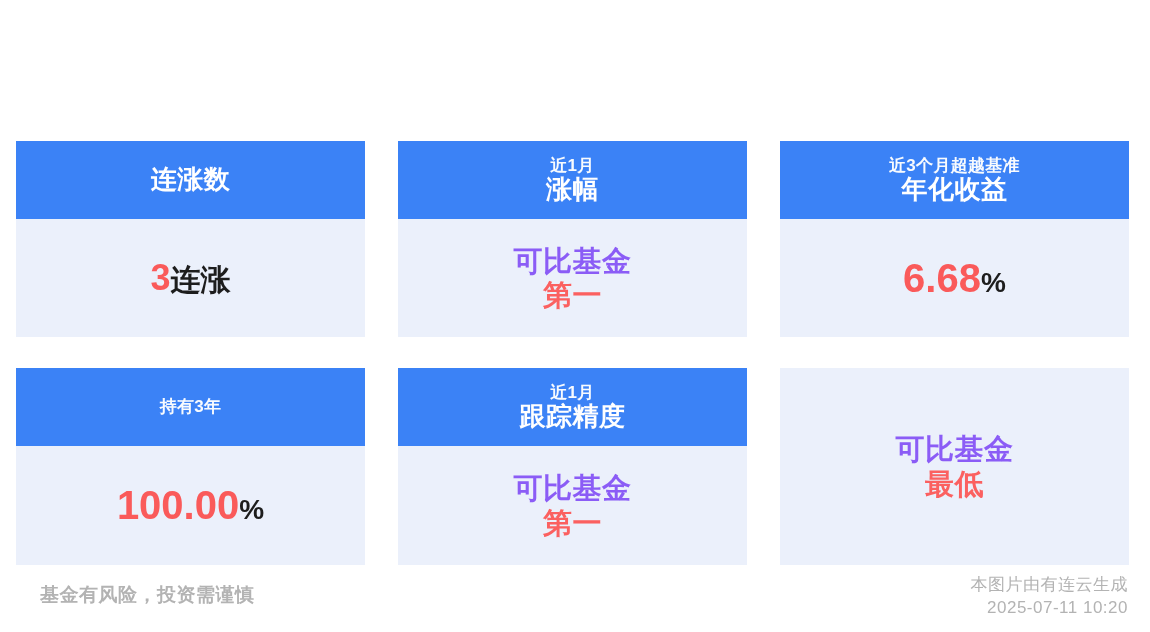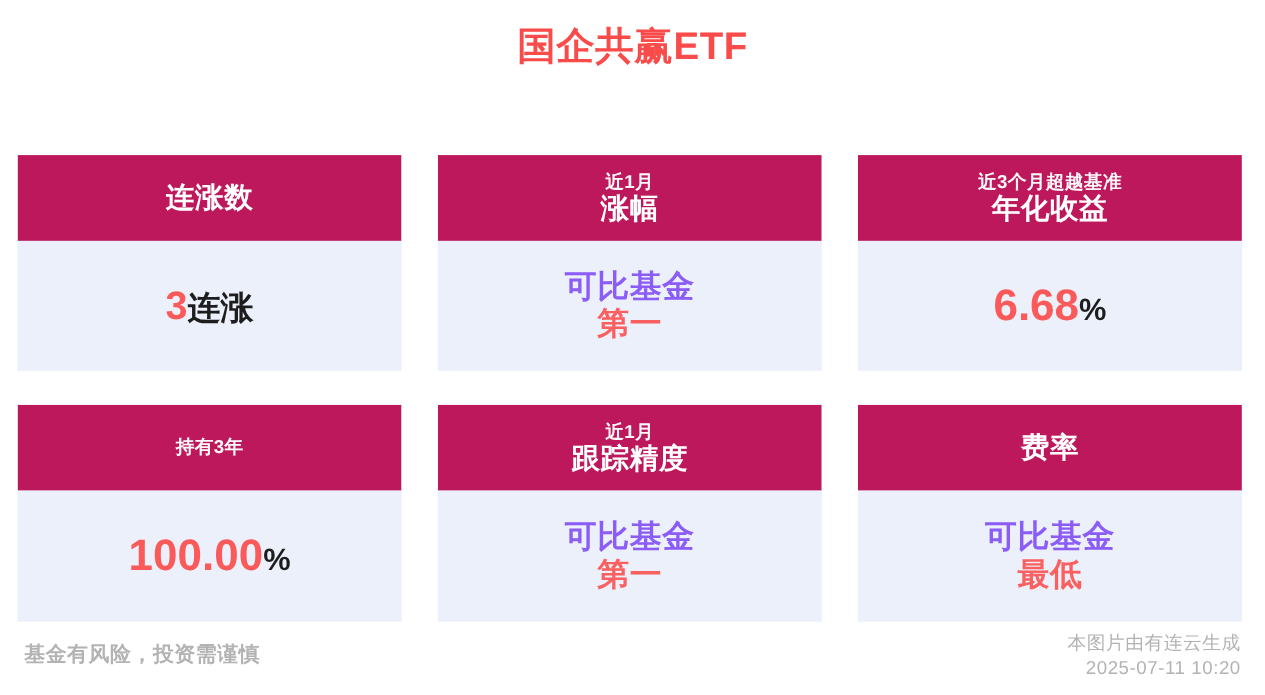--- a/index.html
+++ b/index.html
@@ -56,21 +56,21 @@
 
   .card {
     display: flex;
     flex-direction: column;
     overflow: hidden;
     background: #ebf0fb;
   }
 
   .card-head {
     flex: 0 0 78px;
-    background: #be185d;
+    background: #3b82f6;
     color: #ffffff;
     display: flex;
     flex-direction: column;
     align-items: center;
     justify-content: center;
     text-align: center;
     line-height: 1.12;
   }
   .card-head.single { justify-content: center; }
 
@@ -132,21 +132,21 @@
     font-size: 29px;
     font-weight: bold;
     color: #fb6060;
     letter-spacing: 0.5px;
     margin-top: 2px;
   }
 
   
   .footer {
     position: absolute;
-    left: 0;
+    left: 18px;
     right: 0;
     bottom: 12px;
     padding: 0 22px;
     display: flex;
     align-items: flex-end;
     justify-content: space-between;
   }
   .disclaimer {
     font-size: 19px;
     font-weight: bold;
@@ -161,21 +161,20 @@
     line-height: 1.35;
   }
   .credit-line { display: block; letter-spacing: 0.5px; }
 </style>
 </head>
 <body>
 
 <div class="page">
 
   <div class="header">
-    <div class="fund-title">国企共赢ETF</div>
   </div>
 
   <div class="grid">
 
     <div class="card">
       <div class="card-head single">
 
         <span class="head-main">连涨数</span>
       </div>
       <div class="card-body">
@@ -227,24 +226,20 @@
         <span class="head-sub">近1月</span>
         <span class="head-main">跟踪精度</span>
       </div>
       <div class="card-body">
         <span class="val-line-top">可比基金</span>
         <span class="val-line-bottom">第一</span>
       </div>
     </div>
 
     <div class="card">
-      <div class="card-head single">
-
-        <span class="head-main">费率</span>
-      </div>
       <div class="card-body">
         <span class="val-line-top">可比基金</span>
         <span class="val-line-bottom">最低</span>
       </div>
     </div>
 
   </div>
 
   <div class="footer">
     <div class="disclaimer">基金有风险，投资需谨慎</div>

